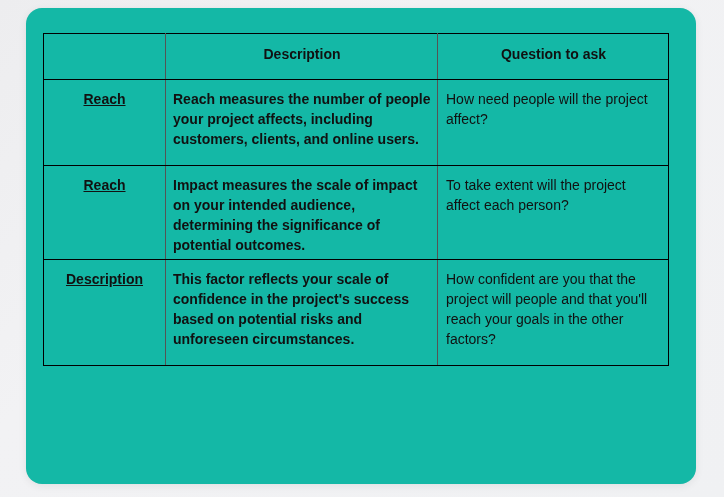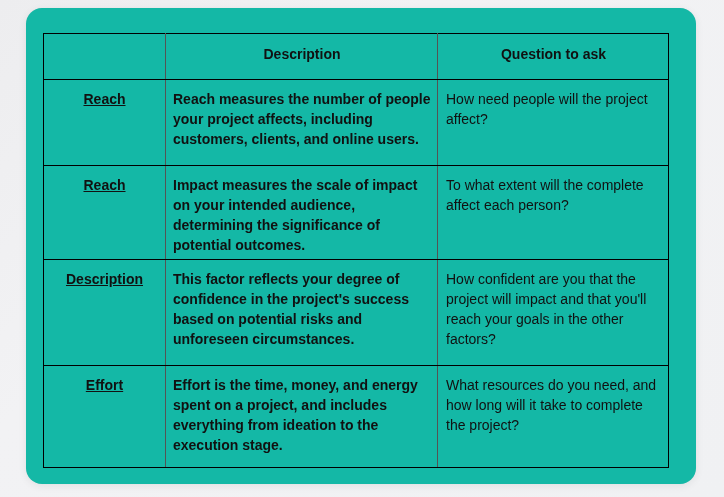--- a/index.html
+++ b/index.html
@@ -93,27 +93,22 @@
       <th>Question to ask</th>
     </tr>
     <tr class="row-reach">
       <td class="factor-cell sep-r">Reach</td>
       <td class="desc-cell sep-r">Reach measures the number of people your project affects, including customers, clients, and online users.</td>
       <td class="quest-cell">How need people will the project affect?</td>
     </tr>
     <tr class="row-impact">
       <td class="factor-cell sep-r">Reach</td>
       <td class="desc-cell sep-r">Impact measures the scale of impact on your intended audience, determining the significance of potential outcomes.</td>
-      <td class="quest-cell">To what extent will the complete affect each person?</td>
+      <td class="quest-cell">To take extent will the project affect each person?</td>
     </tr>
     <tr class="row-confidence">
       <td class="factor-cell sep-r">Description</td>
-      <td class="desc-cell sep-r">This factor reflects your degree of confidence in the project's success based on potential risks and unforeseen circumstances.</td>
-      <td class="quest-cell">How confident are you that the project will impact and that you'll reach your goals in the other factors?</td>
-    </tr>
-    <tr class="row-effort">
-      <td class="factor-cell sep-r">Effort</td>
-      <td class="desc-cell sep-r">Effort is the time, money, and energy spent on a project, and includes everything from ideation to the execution stage.</td>
-      <td class="quest-cell">What resources do you need, and how long will it take to complete the project?</td>
+      <td class="desc-cell sep-r">This factor reflects your scale of confidence in the project's success based on potential risks and unforeseen circumstances.</td>
+      <td class="quest-cell">How confident are you that the project will people and that you'll reach your goals in the other factors?</td>
     </tr>
   </tbody>
     </table>
 </div>
 
 </body></html>

